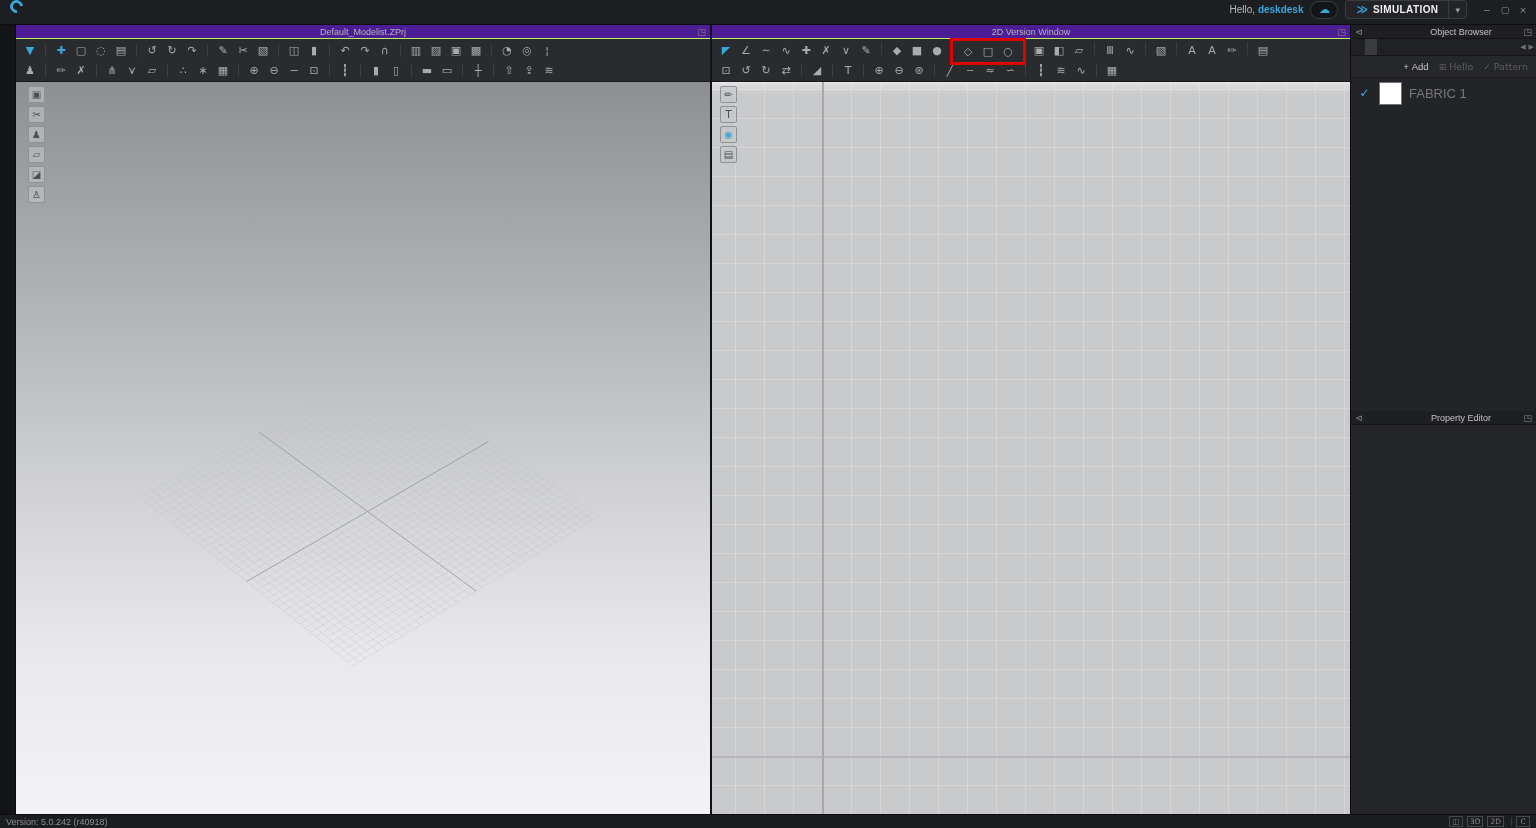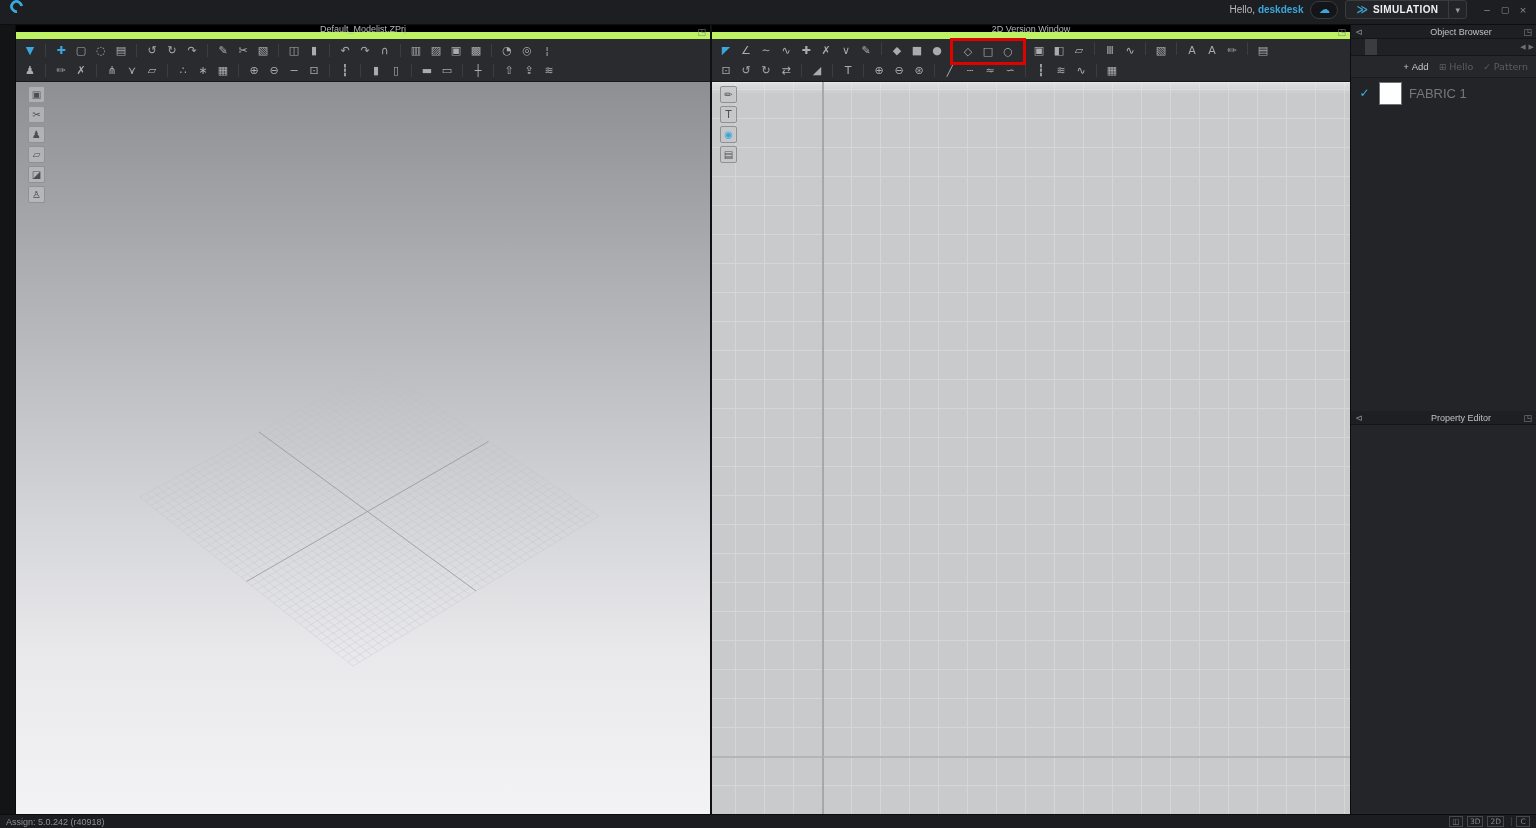--- a/index.html
+++ b/index.html
@@ -34,21 +34,21 @@
   
   .sidestrip { position:absolute; left:0; top:25px; width:16px; height:789px; background:#131416;
                border-right:1px solid #0b0b0d; display:flex; flex-direction:column; align-items:center;
                padding-top:8px; gap:28px; z-index:20; }
   .side-tab { writing-mode:vertical-rl; font-size:8.5px; letter-spacing:.6px; color:#b4b5b7; }
 
   
   .win { position:absolute; top:25px; height:789px; display:flex; flex-direction:column; }
   .win3d { left:16px; width:694px; }
   .win2d { left:710px; width:640px; border-left:2px solid #101113; }
-  .titlebar { height:14px; background:#000000; border-bottom:7px solid #bef264; position:relative;
+  .titlebar { height:14px; background:#4c1d95; border-bottom:1px solid #bef264; position:relative;
               display:flex; align-items:center; justify-content:center; }
   .titlebar .wtitle { font-size:9px; color:#b5b6b8; }
   .tico { position:absolute; top:0; font-size:9px; color:#86878a; line-height:14px; }
   .tico.r { right:4px; } .tico.l { left:4px; }
   .toolbars { background:#2a2b2e; border-bottom:1px solid #17181a; padding:1px 4px; }
   .toolbar-row { display:flex; align-items:center; height:20px; }
   .tbtn { width:19px; height:17px; margin:0 .5px; display:flex; align-items:center; justify-content:center;
           color:#a9abae; font-size:11px; border-radius:2px; font-family:"DejaVu Sans", sans-serif; }
   .tbtn .tglyph { pointer-events:none; }
   .tbtn.blue { color:var(--accent,#3aa7dc); }
@@ -648,21 +648,21 @@
     </div>
   <div class="dock-header">
     <span class="tico l glyphfont">⊲</span>
     <span class="wtitle">Property Editor</span>
     <span class="tico r glyphfont">◳</span>
   </div>
   <div class="pe-body"></div>
 </div>
 
 <div class="statusbar">
-  <span class="version">Assign: 5.0.242 (r40918)</span>
+  <span class="version">Version: 5.0.242 (r40918)</span>
   <span class="layoutbtns">
       <span class="lbtn">
         <span class="tglyph">◫</span>
       </span>
       <span class="lbtn">
         <span class="tglyph">3D</span>
       </span>
       <span class="lbtn">
         <span class="tglyph">2D</span>
       </span>

